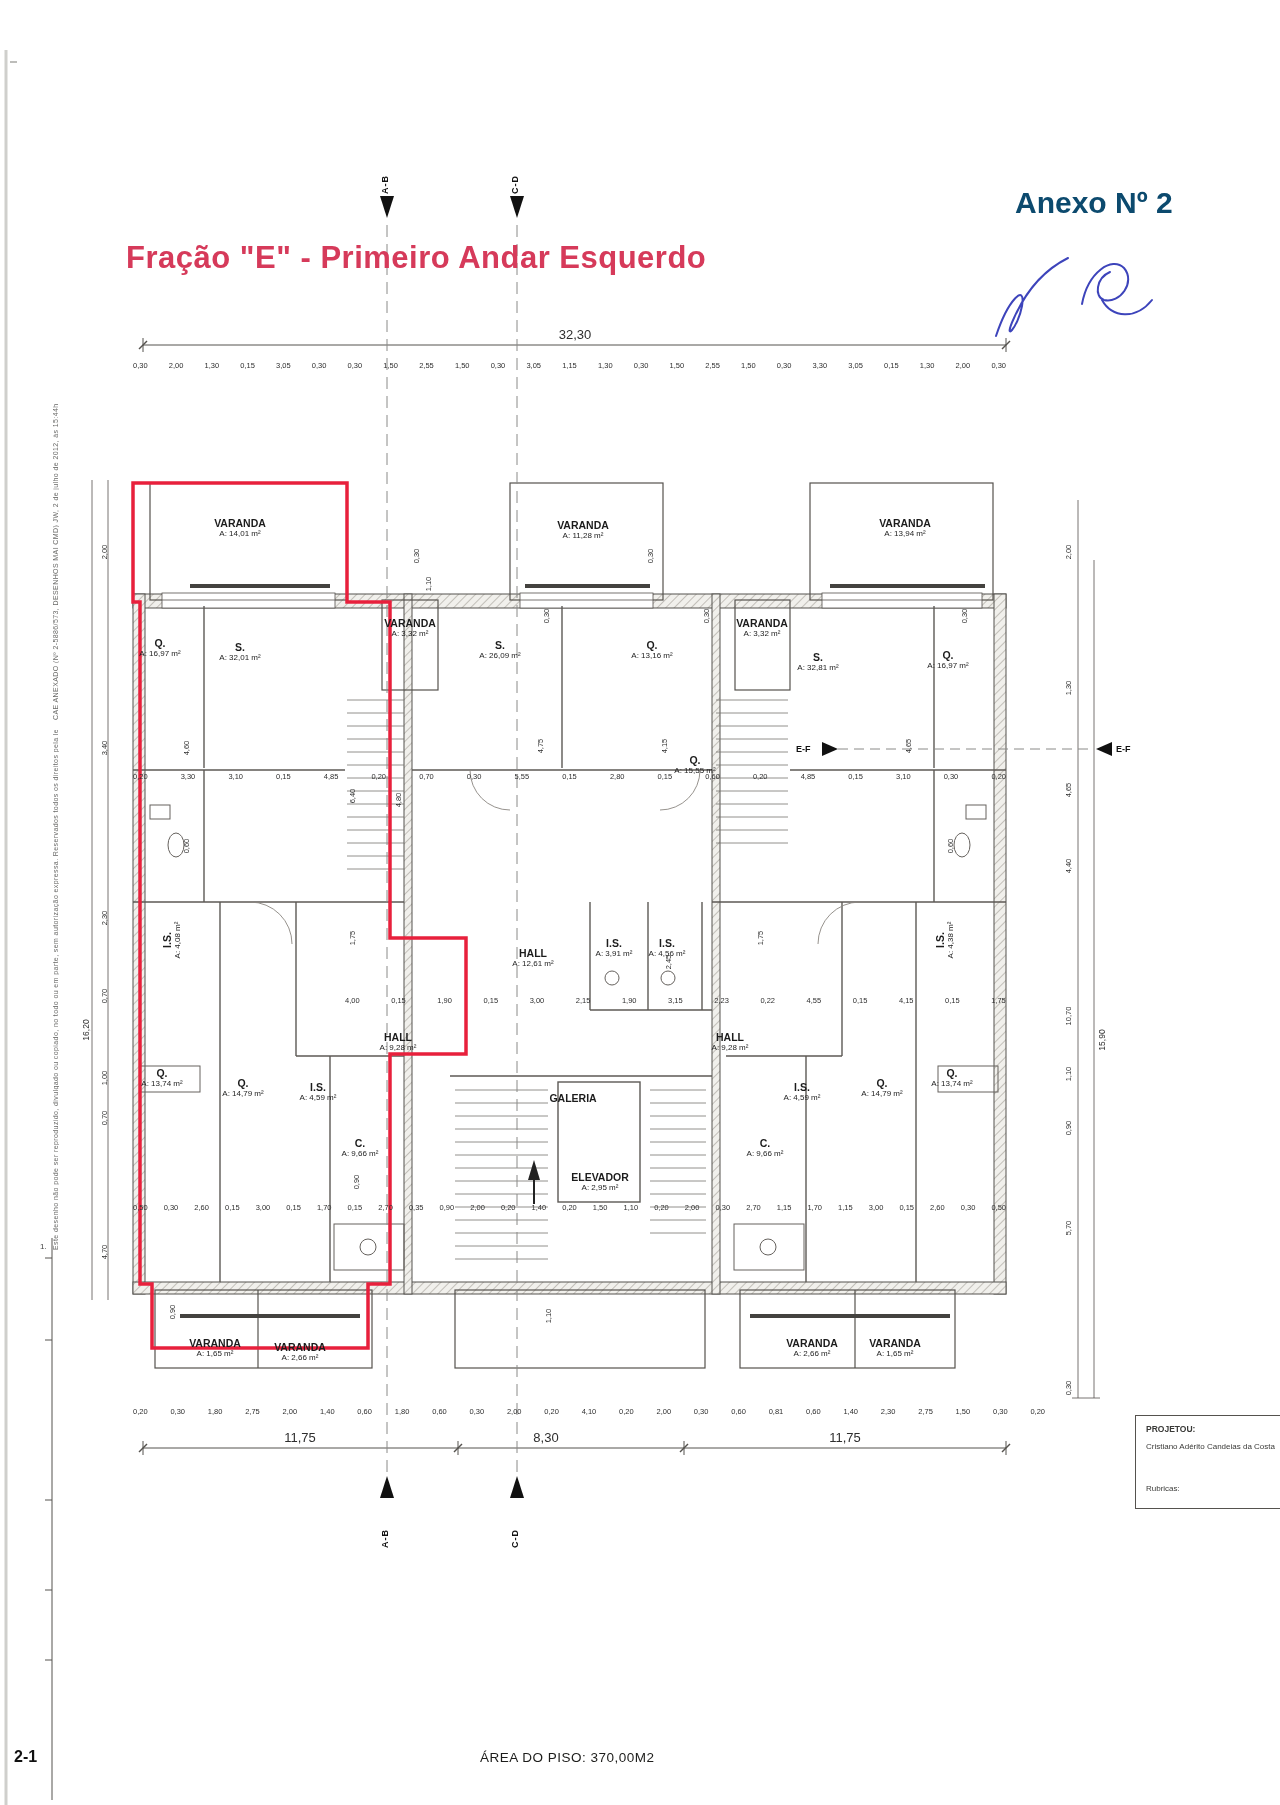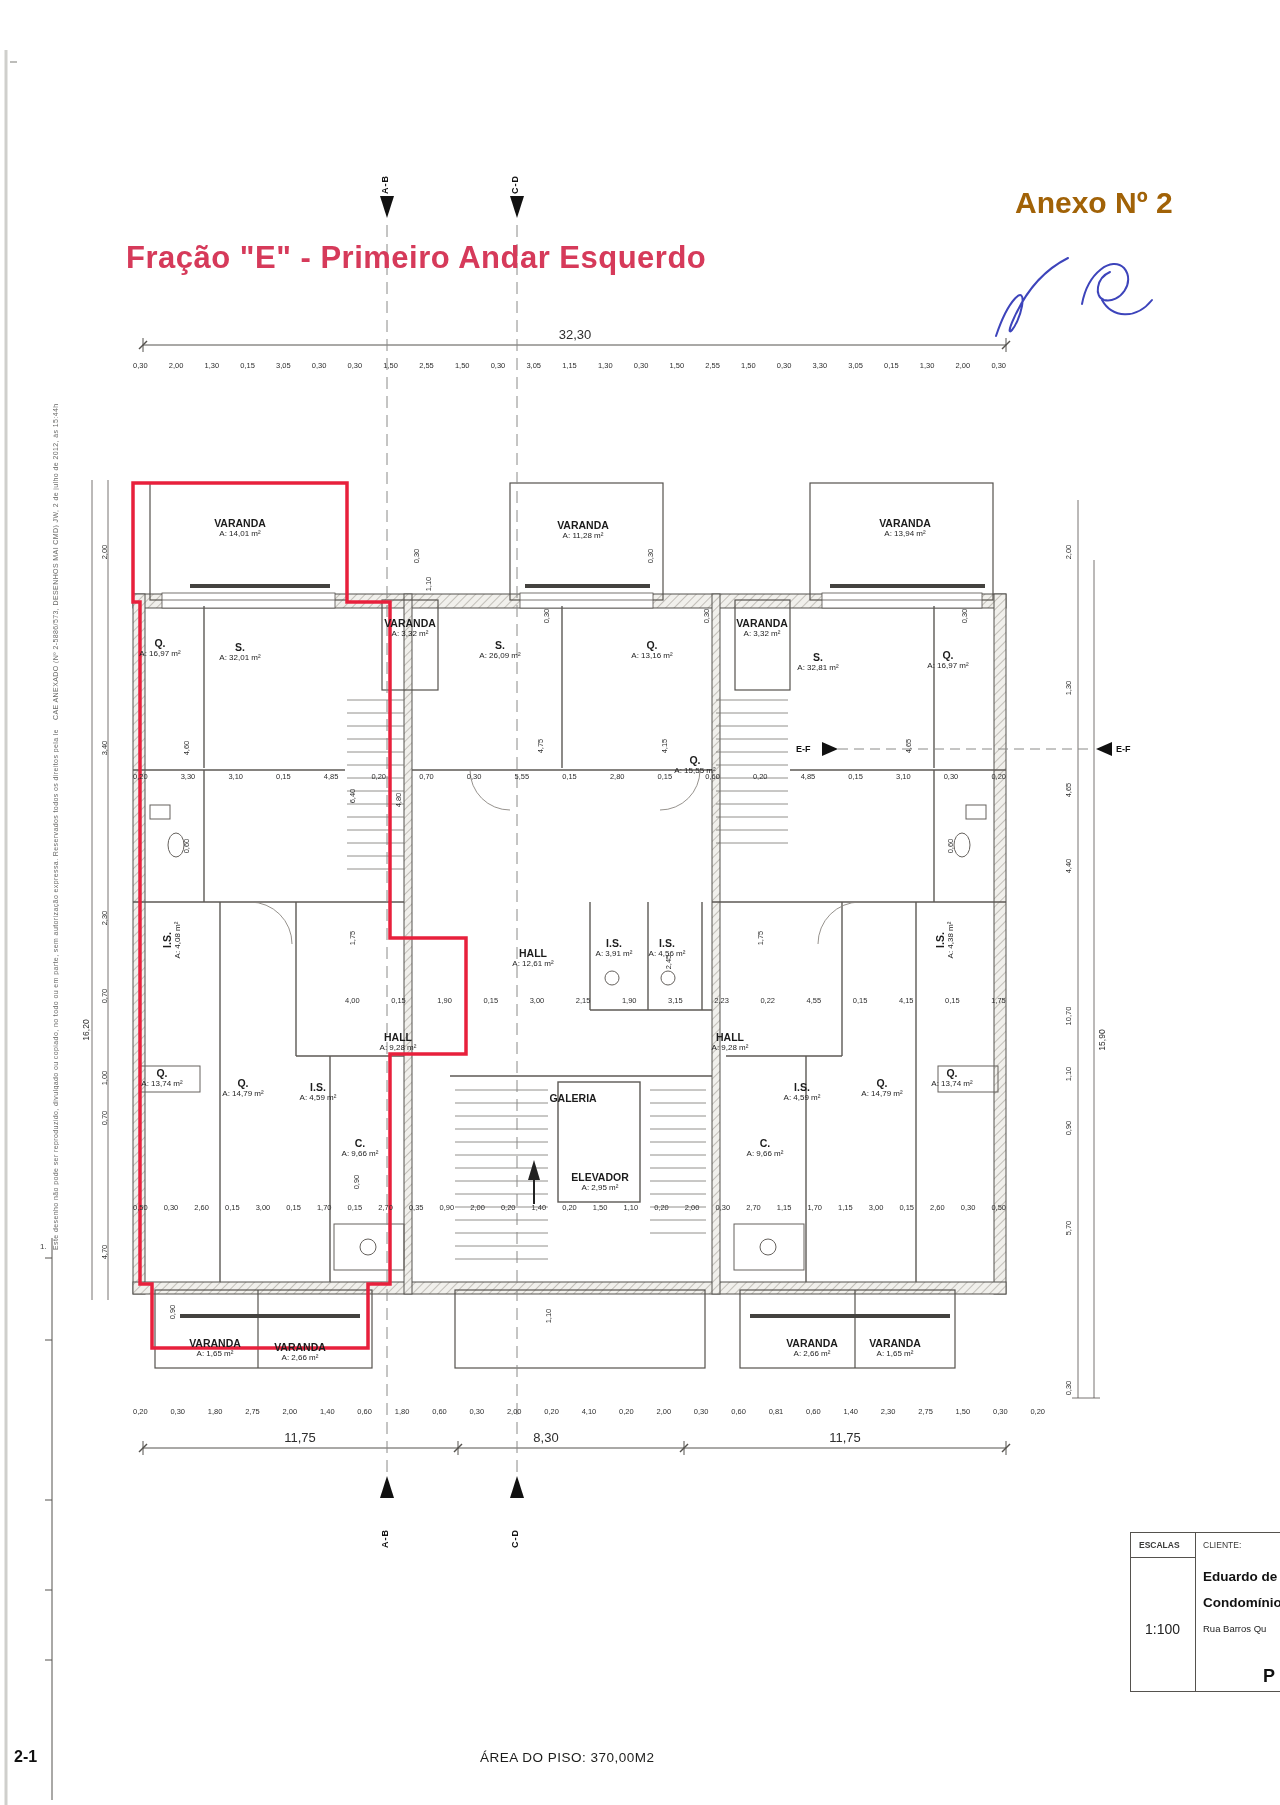--- a/index.html
+++ b/index.html
@@ -254,21 +254,21 @@
       <line x1="52" y1="1238" x2="52" y2="1800"></line>
       <line x1="45" y1="1258" x2="52" y2="1258"></line>
       <line x1="45" y1="1340" x2="52" y2="1340"></line>
       <line x1="45" y1="1500" x2="52" y2="1500"></line>
       <line x1="45" y1="1590" x2="52" y2="1590"></line>
       <line x1="45" y1="1660" x2="52" y2="1660"></line>
     </g>
   </svg>
 
   <div class="abs title" style="left:126px;top:240px;color:#d63a5a">Fração "E" - Primeiro Andar Esquerdo</div>
-  <div class="abs annex" style="left:1015px;top:186px;color:#a16207">Anexo Nº 2</div>
+  <div class="abs annex" style="left:1015px;top:186px;color:#0c4a6e">Anexo Nº 2</div>
 
   <div class="marker-v" style="left:380px;top:152px;height:42px">A-B</div>
   <div class="marker-v" style="left:510px;top:152px;height:42px">C-D</div>
   <div class="marker-v" style="left:380px;top:1506px;height:42px">A-B</div>
   <div class="marker-v" style="left:510px;top:1506px;height:42px">C-D</div>
   <div class="marker-h" style="left:796px;top:749px">E-F</div>
   <div class="marker-h" style="left:1116px;top:749px">E-F</div>
 
   <div class="margin-note" style="left:52px;top:250px;height:470px">CAE ANEXADO (Nº 2-5886/573, DESENHOS MAI CMD) JW, 2 de julho de 2012, às 15:44h</div>
   <div class="margin-note" style="left:52px;top:730px;height:520px">Este desenho não pode ser reproduzido, divulgado ou copiado, no todo ou em parte, sem autorização expressa. Reservados todos os direitos pela legislação em vigor. DECRETO-LEI 63/85 de 14 de Março</div>
@@ -573,29 +573,23 @@
       <div class="room" style="left: 812px; top: 1348px;">
         <div class="rname">VARANDA</div>
         <div class="rarea">A: 2,66 m²</div>
       </div>
       <div class="room" style="left: 895px; top: 1348px;">
         <div class="rname">VARANDA</div>
         <div class="rarea">A: 1,65 m²</div>
       </div>
     </div>
 
-
-  <div class="tb" style="left:1130px;top:1532px;width:150px;height:158px;border-right:none">
-    <div style="position:absolute;left:64px;top:0;bottom:0;border-left:1.2px solid #55524e"></div>
-    <div style="position:absolute;left:0;right:0;top:24px;border-top:1.2px solid #55524e;width:64px"></div>
-    <div class="lbl" style="position:absolute;left:8px;top:7px;font-weight:bold">ESCALAS</div>
-    <div class="lbl" style="position:absolute;left:72px;top:7px">CLIENTE:</div>
-    <div class="scale-val" style="position:absolute;left:14px;top:88px">1:100</div>
-    <div class="client-strong" style="position:absolute;left:72px;top:36px">Eduardo de</div>
-    <div class="client-strong" style="position:absolute;left:72px;top:62px">Condomínio</div>
-    <div class="client-small" style="position:absolute;left:72px;top:90px">Rua Barros Qu</div>
-    <div class="corner-letter" style="position:absolute;right:6px;bottom:4px">P</div>
+  <div class="tb" style="left:1135px;top:1415px;width:145px;height:92px;border-right:none">
+    <div class="lbl" style="position:absolute;left:10px;top:8px;font-weight:bold">PROJETOU:</div>
+    <div class="small" style="position:absolute;left:10px;top:26px;width:130px">Cristiano Adérito Candeias da Costa</div>
+    <div class="small" style="position:absolute;left:10px;top:68px">Rubricas:</div>
   </div>
+
 
   <div class="abs area-piso" style="left:480px;top:1750px">ÁREA DO PISO: 370,00M2</div>
   <div class="abs sheetnum" style="left:14px;top:1748px">2-1</div>
 
 </div>
 
 </body></html>

